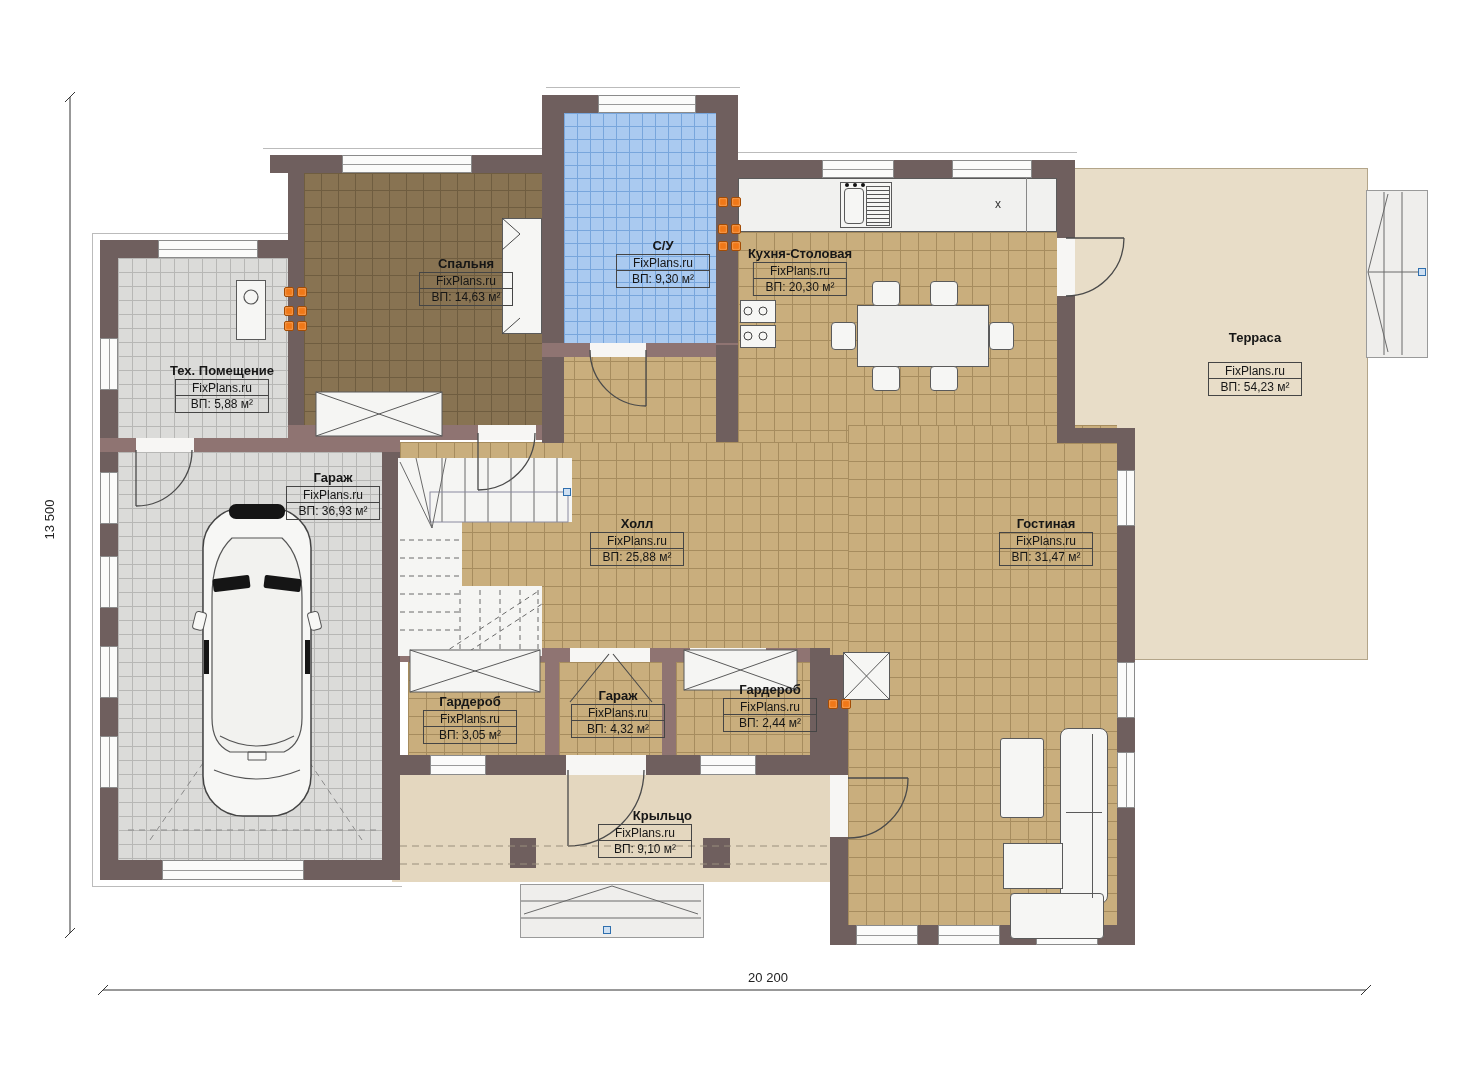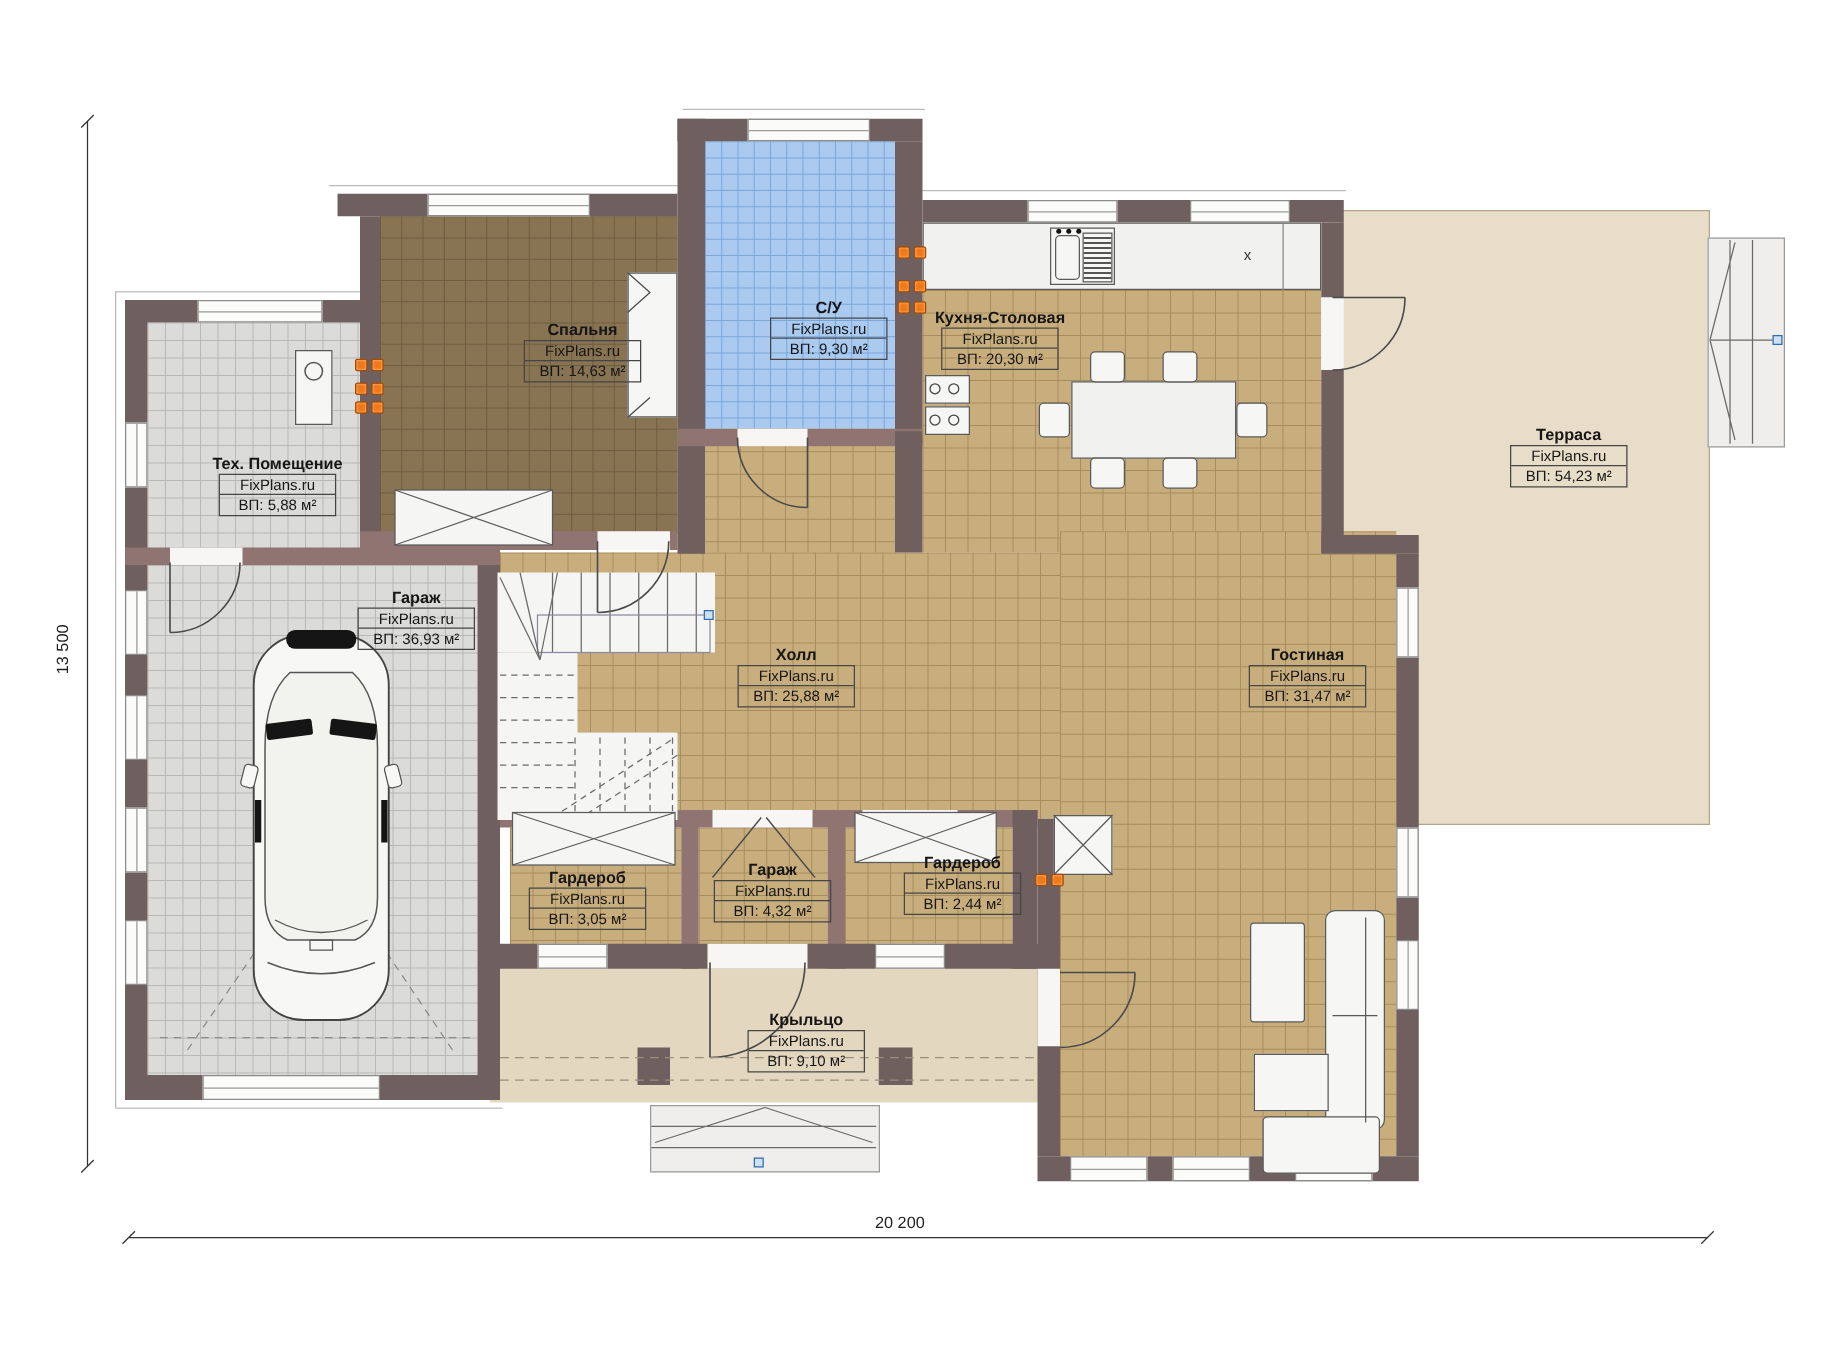--- a/index.html
+++ b/index.html
@@ -292,21 +292,21 @@
       <path d="M248,752 h18 v8 h-18 z" fill="none" stroke="#555"></path>
     </g>
 
     <g stroke="#333" stroke-width="1" fill="none">
       <path d="M70,97 V933 M65,102 L75,92 M65,938 L75,928"></path>
       <path d="M103,990 H1366 M98,995 L108,985 M1361,995 L1371,985"></path>
     </g>
   </svg>
 
   <div class="dim-label" style="left:30px;top:512px;transform:rotate(-90deg);transform-origin:center;">13 500</div>
-  <div class="dim-label" style="left:700px;top:970px;width:80px;text-align:left;">20 200</div>
+  <div class="dim-label" style="left:728px;top:970px;width:80px;text-align:center;">20 200</div>
 
   <div class="rlabel" style="left:466px;top:256px;">
     <div class="rname">Спальня</div>
     <div class="rbox">
         <div class="wm">FixPlans.ru</div>
       <div class="ar">ВП: 14,63 м²</div>
       </div>
   </div>
   <div class="rlabel" style="left:663px;top:238px;">
     <div class="rname">С/У</div>
@@ -315,21 +315,21 @@
       <div class="ar">ВП: 9,30 м²</div>
       </div>
   </div>
   <div class="rlabel" style="left:800px;top:246px;">
     <div class="rname">Кухня-Столовая</div>
     <div class="rbox">
         <div class="wm">FixPlans.ru</div>
       <div class="ar">ВП: 20,30 м²</div>
       </div>
   </div>
-  <div class="rlabel" style="left:1255px;top:340px;">
+  <div class="rlabel" style="left:1255px;top:330px;gap:16px;">
     <div class="rname">Терраса</div>
     <div class="rbox">
         <div class="wm">FixPlans.ru</div>
       <div class="ar">ВП: 54,23 м²</div>
       </div>
   </div>
   <div class="rlabel" style="left:222px;top:363px;">
     <div class="rname">Тех. Помещение</div>
     <div class="rbox">
         <div class="wm">FixPlans.ru</div>
@@ -371,21 +371,21 @@
       <div class="ar">ВП: 4,32 м²</div>
       </div>
   </div>
   <div class="rlabel" style="left:770px;top:682px;">
     <div class="rname">Гардероб</div>
     <div class="rbox">
         <div class="wm">FixPlans.ru</div>
       <div class="ar">ВП: 2,44 м²</div>
       </div>
   </div>
-  <div class="rlabel" style="left:645px;top:808px;">
+  <div class="rlabel" style="left:645px;top:808px;align-items:flex-end;">
     <div class="rname">Крыльцо</div>
     <div class="rbox">
         <div class="wm">FixPlans.ru</div>
       <div class="ar">ВП: 9,10 м²</div>
       </div>
   </div>
 
 </div>
 
 </body></html>

